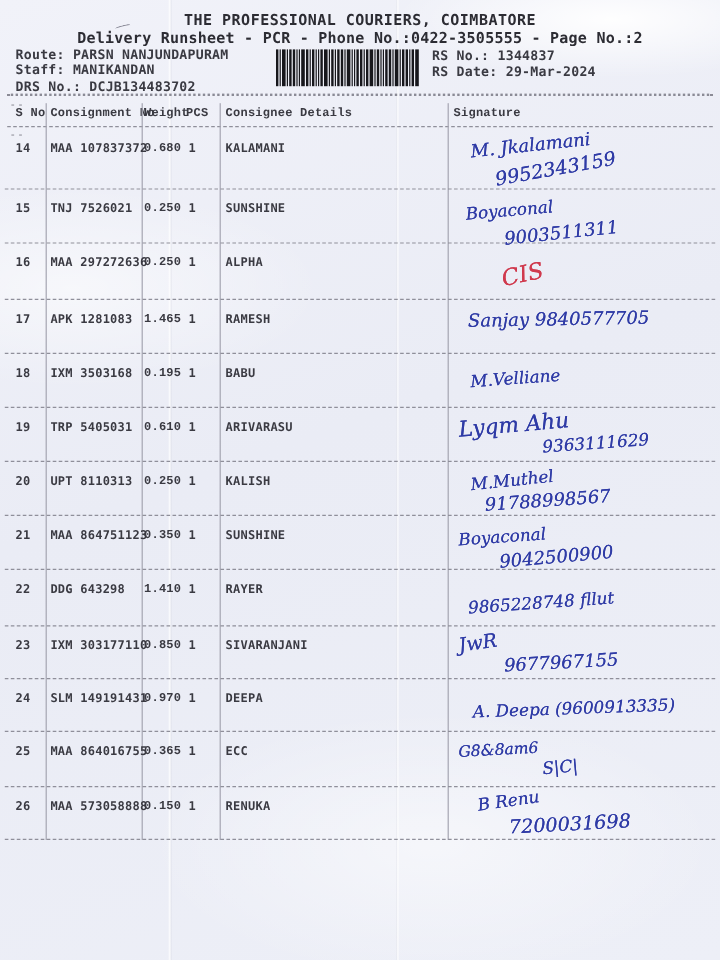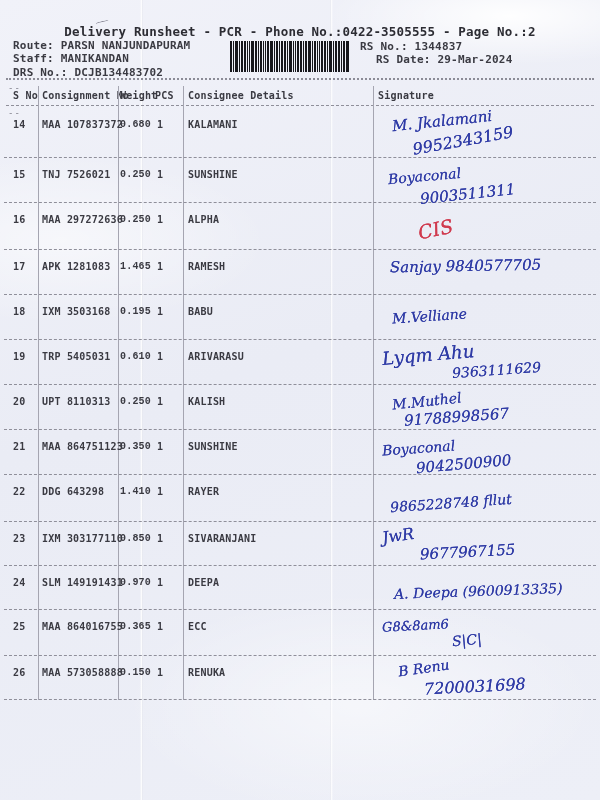--- a/index.html
+++ b/index.html
@@ -22,30 +22,30 @@
     background:linear-gradient(to right, rgba(200,202,215,.3), rgba(255,255,255,.75), rgba(255,255,255,0)); }
 
   .print { font-weight:700; white-space:nowrap; position:absolute; }
   .title    { top:9px;  left:0; width:600px; text-align:center; font-size:12.5px; letter-spacing:.4px; color:#2c2c33; }
   .subtitle { top:24px; left:0; width:600px; text-align:center; font-size:12.5px; letter-spacing:.2px; color:#2c2c33; }
   .meta { font-size:11px; letter-spacing:.2px; }
   .m-route { left:13px; top:39px; }
   .m-staff { left:13px; top:52px; }
   .m-drs   { left:13px; top:66px; }
   .m-rsno  { left:360px; top:40px; }
-  .m-rsdate{ left:376px; top:53px; }
+  .m-rsdate{ left:360px; top:53px; }
 
   .barcode { position:absolute; left:230px; top:41px; width:120px; height:31px; }
 
   .sep-dashed { position:absolute; left:6px; width:588px; border-top:2px dotted #8b8b96; height:0; }
   .sep-header { top:78px; }
 
   .tick { position:absolute; color:#7d7d88; font-size:9px; letter-spacing:1px; }
 
-  .col-label { position:absolute; top:90px; font-size:10px; font-weight:700; letter-spacing:.2px; white-space:nowrap; }
+  .col-label { position:absolute; top:90px; font-size:10px; font-weight:700; letter-spacing:.2px; white-space:nowrap;font-family:Liberation Mono, monospace; }
   .under-header { position:absolute; left:6px; top:105px; width:588px; border-top:1px dashed #8f8f9a; height:0; }
 
   .vline { position:absolute; top:86px; height:614px; width:1px; background:#a5a5b1; }
 
   .row { position:absolute; left:4px; width:592px; border-bottom:1px dashed #8f8f9a; }
   .row .c { position:absolute; top:11px; font-size:10px; font-weight:700; letter-spacing:.2px; white-space:nowrap; color:#3a3a42; }
   .c.sno  { left:9px; }
   .c.cno  { left:38px; }
   .c.wt   { left:116px;font-family:Liberation Mono, monospace; }
   .c.pcs  { left:153px; }
@@ -60,20 +60,21 @@
     border-top:1.5px solid rgba(110,110,125,.8); transform:rotate(-14deg); border-radius:40%; }
 </style>
 </head>
 <body>
 
 <div class="paper">
   <div class="crease c1"></div>
   <div class="crease c2"></div>
   <div class="pen-mark"></div>
 
+  <div class="print title">THE PROFESSIONAL COURIERS, COIMBATORE</div>
   <div class="print subtitle">Delivery Runsheet - PCR - Phone No.:0422-3505555 - Page No.:2</div>
 
   <div class="print meta m-route"><span>Route:</span> <span>PARSN NANJUNDAPURAM</span></div>
   <div class="print meta m-staff"><span>Staff:</span> <span>MANIKANDAN</span></div>
   <div class="print meta m-drs"><span>DRS No.:</span> <span>DCJB134483702</span></div>
 
   <svg class="barcode" viewBox="0 0 120 30" preserveAspectRatio="none" xmlns="http://www.w3.org/2000/svg">
     <g fill="#17171c">
       <rect x="0" y="0" width="2" height="30"></rect>
         <rect x="3" y="0" width="1" height="30"></rect>

